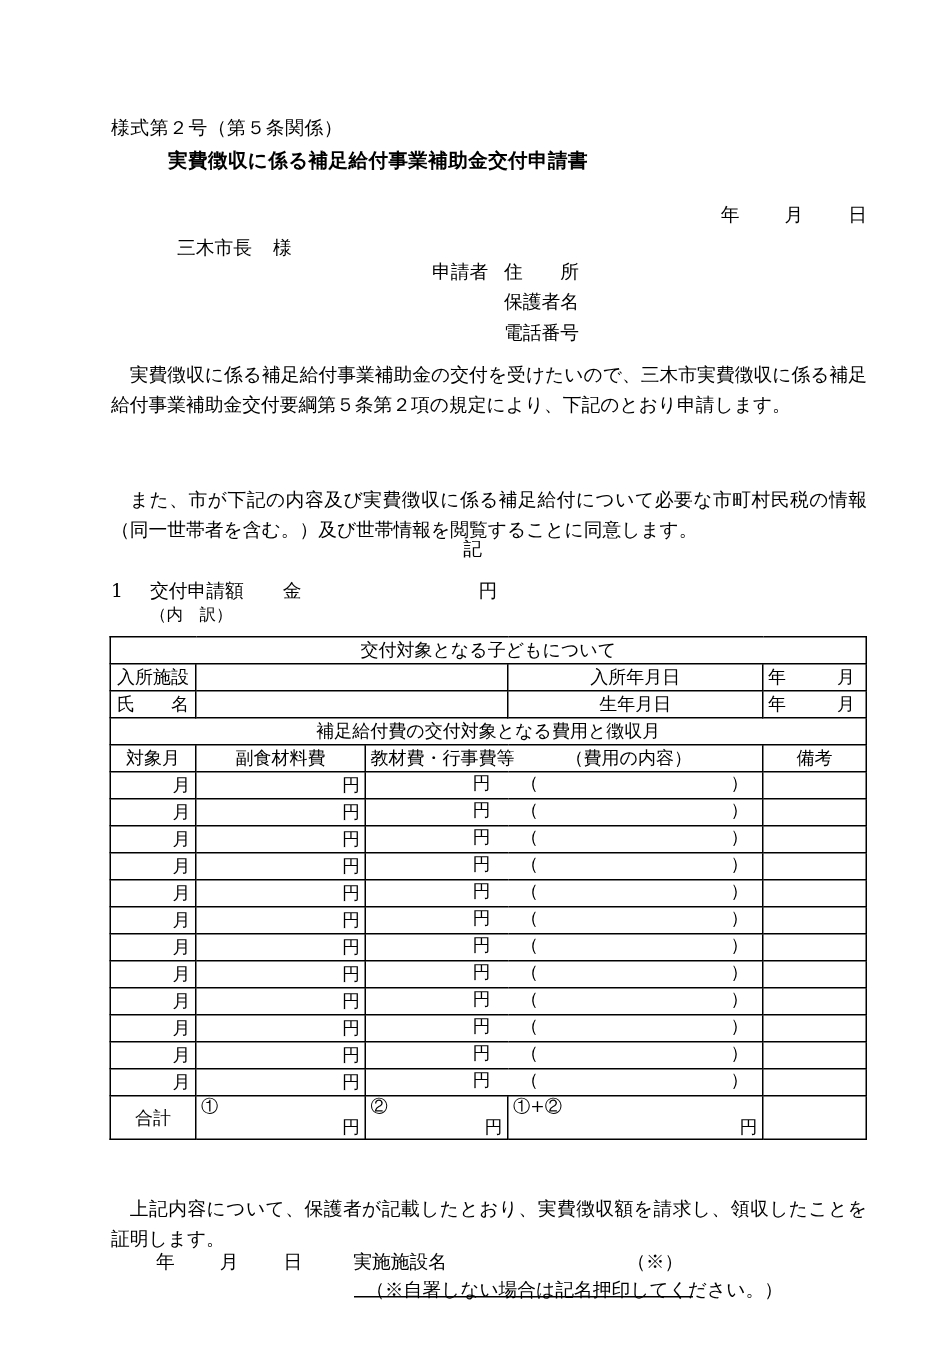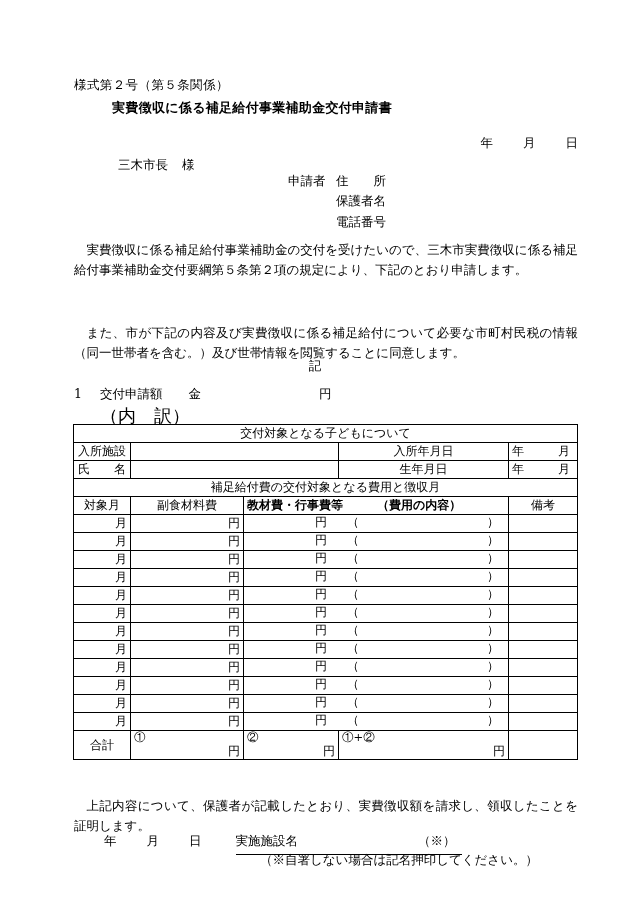--- a/index.html
+++ b/index.html
@@ -115,21 +115,21 @@
     white-space: nowrap;
   }
   .amount-line .num { display: inline-block; width: 26px; }
   .amount-line .lbl { display: inline-block; }
   .amount-line .kin { display: inline-block; margin-left: 26px; }
   .amount-line .yen { display: inline-block; margin-left: 118px; }
   .breakdown {
     position: absolute;
     left: 100px;
     top: 402px;
-    font-size: 18px;
+    font-size: 11px;
     white-space: nowrap;
   }
 
   
   table.form-table {
     position: absolute;
     left: 73px;
     top: 424px;
     width: 504px;
     border-collapse: collapse;
@@ -180,21 +180,20 @@
     top: 0;
   }
   .kyozai-paren-r {
     position: absolute;
     right: 6px;
     top: 0;
   }
   .hdr-kyozai {
     text-align: left;
     padding-left: 8px;
-    font-weight: bold;
   }
   .hdr-kyozai .content-label { margin-left: 34px; }
 
   .marker {
     display: block;
     text-align: left;
     font-size: 11.5px;
     line-height: 1.1;
     height: 14px;
   }
@@ -235,29 +234,29 @@
     top: 832px;
     font-size: 12.5px;
     white-space: nowrap;
   }
   .sign-line .sy { display: inline-block; margin-right: 30px; }
   .sign-line .sm { display: inline-block; margin-right: 30px; }
   .sign-line .sd { display: inline-block; margin-right: 34px; }
   .sign-underline {
     display: inline-block;
     border-bottom: 1px solid #000000;
-    padding-bottom: 3px;
+    padding-bottom: 13px;
     white-space: nowrap;
   }
   .sign-underline .facility { display: inline-block; }
   .sign-underline .kome { display: inline-block; margin-left: 120px; margin-right: 6px; }
 
   .note-line {
     position: absolute;
-    left: 260px;
+    left: 244px;
     top: 851px;
     font-size: 12.5px;
     white-space: nowrap;
   }
 </style>
 </head>
 <body>
 
 <div class="page">
 

